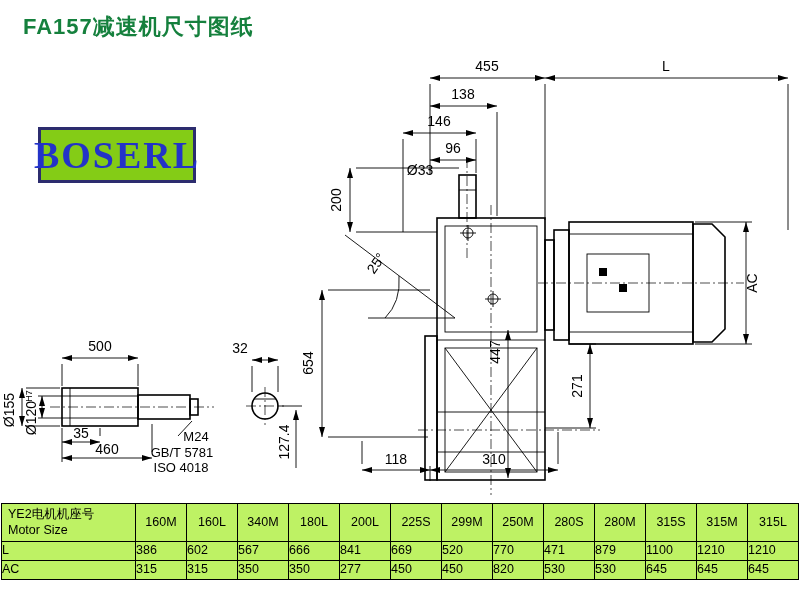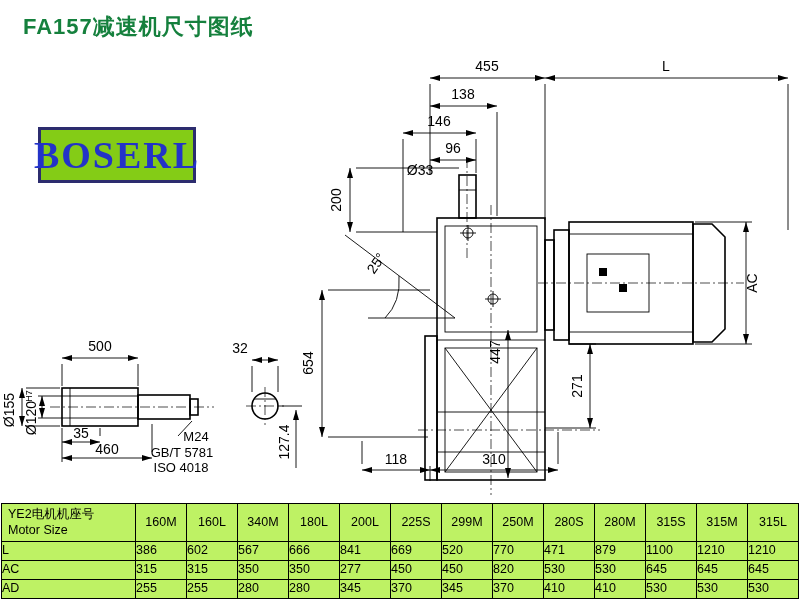--- a/index.html
+++ b/index.html
@@ -232,32 +232,16 @@
       <td>277</td>
       <td>450</td>
       <td>450</td>
       <td>820</td>
       <td>530</td>
       <td>530</td>
       <td>645</td>
       <td>645</td>
       <td>645</td>
     </tr>
-    <tr class="data">
-      <td>AD</td>
-      <td>255</td>
-      <td>255</td>
-      <td>280</td>
-      <td>280</td>
-      <td>345</td>
-      <td>370</td>
-      <td>345</td>
-      <td>370</td>
-      <td>410</td>
-      <td>410</td>
-      <td>530</td>
-      <td>530</td>
-      <td>530</td>
-    </tr>
   </tbody>
     </table>
 
 </div>
 
 </body></html>

